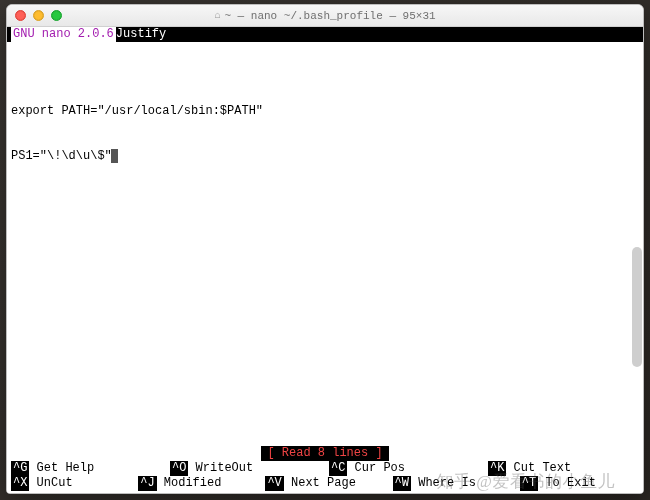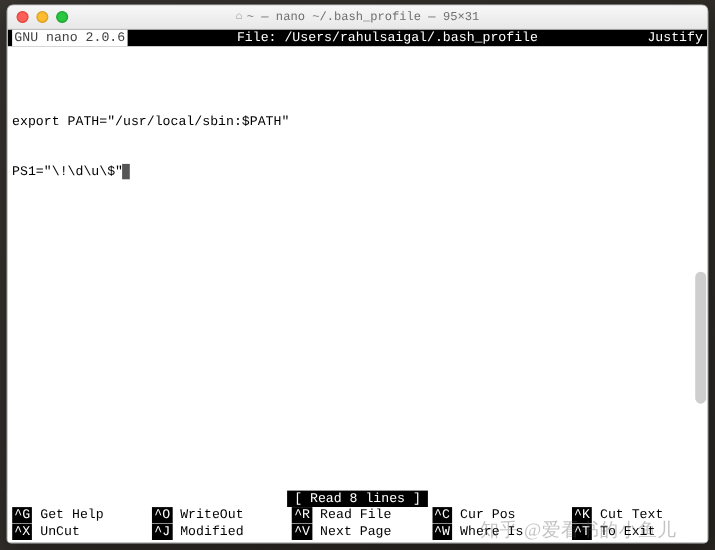--- a/index.html
+++ b/index.html
@@ -55,21 +55,21 @@
     flex-direction: column;
   }
 
   .header-bar {
     background: #000;
     color: #fff;
     display: flex;
     padding: 0 4px;
     white-space: pre;
   }
-  .header-title { flex: 0 0 auto; padding: 0 2px; background:#fff; color:#404040;font-family:Liberation Mono, monospace; }
+  .header-title { flex: 0 0 auto; padding: 0 2px; background:#fff; color:#a21caf;font-family:Liberation Mono, monospace; }
   .header-file  { flex: 1 1 auto; text-align: center; }
   .header-status{ flex: 0 0 auto; }
 
   .editor-body {
     flex: 1;
     padding: 2px 4px;
     white-space: pre;
     position: relative;
   }
   .cursor {
@@ -80,21 +80,21 @@
     margin-left: -1px;
   }
 
   .status-line {
     text-align: center;
     background: #fff;
   }
   .status-pill {
     display: inline-block;
     background: #000;
-    color: #ffffff;
+    color: #ef4444;
     padding: 0 6px;
   }
 
   .shortcut-rows {
     background: #fff;
     padding: 0 4px 2px 4px;
   }
   .row { display: flex; gap: 8px; }
   .cell { flex: 1 1 0; white-space: nowrap; overflow: hidden; }
   .key {
@@ -141,41 +141,39 @@
     <div class="title-center">
       <span class="home-icon">⌂</span>
       <span>~ — nano ~/.bash_profile — 95×31</span>
     </div>
   </div>
 
   <div class="terminal">
 
     <div class="header-bar">
       <span class="header-title">GNU nano 2.0.6</span>
-      <span class="header-file">File: /Users/rahulsaigal/.bash_profile</span>
       <span class="header-status">Justify</span>
     </div>
 
     <div class="editor-body">
       <div></div>
       <div>export PATH="/usr/local/sbin:$PATH"</div>
       <div><span>PS1="\!\d\u\$"</span><span class="cursor"></span></div>
     </div>
 
     <div class="scroll-indicator"></div>
 
     <div class="status-line">
       <span class="status-pill">[ Read 8 lines ]</span>
     </div>
 
     <div class="shortcut-rows">
       <div class="row">
         <div class="cell"><span class="key">^G</span> <span class="lbl">Get Help</span></div>
         <div class="cell"><span class="key">^O</span> <span class="lbl">WriteOut</span></div>
-        <div class="cell"><span class="key">^R</span> <span class="lbl">Read File</span></div>
         <div class="cell"><span class="key">^C</span> <span class="lbl">Cur Pos</span></div>
         <div class="cell"><span class="key">^K</span> <span class="lbl">Cut Text</span></div>
       </div>
       <div class="row">
         <div class="cell"><span class="key">^X</span> <span class="lbl">UnCut</span></div>
         <div class="cell"><span class="key">^J</span> <span class="lbl">Modified</span></div>
         <div class="cell"><span class="key">^V</span> <span class="lbl">Next Page</span></div>
         <div class="cell"><span class="key">^W</span> <span class="lbl">Where Is</span></div>
         <div class="cell"><span class="key">^T</span> <span class="lbl">To Exit</span></div>
       </div>

